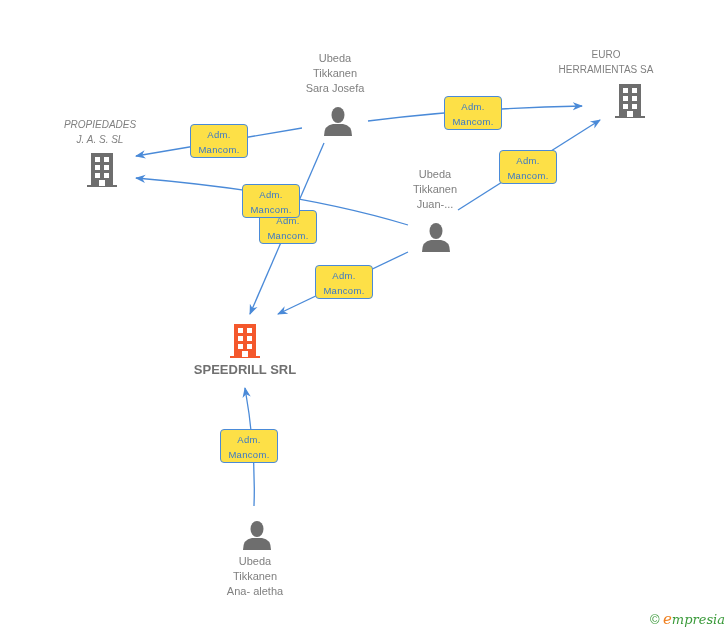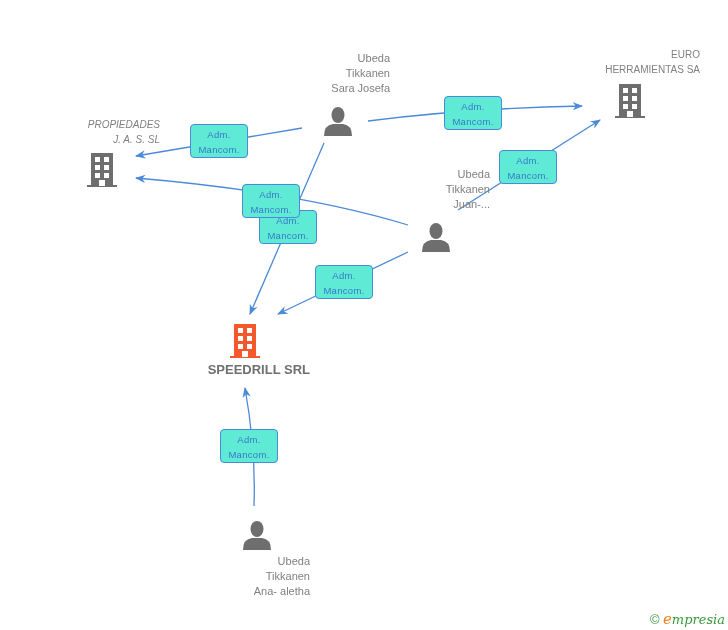--- a/index.html
+++ b/index.html
@@ -1,25 +1,25 @@
 <!DOCTYPE html>
 <html><head>
 <meta charset="utf-8">
 <style>
   html, body { margin: 0; padding: 0; background: #ffffff; }
   body { width: 728px; height: 630px; position: relative; overflow: hidden;
          font-family: "Liberation Sans", sans-serif; }
   #edges { position: absolute; left: 0; top: 0; width: 728px; height: 630px; }
-  .node-label { position: absolute; text-align: right; color: #808080;
+  .node-label { position: absolute; text-align: center; color: #808080;
                 font-size: 11px; line-height: 15px; white-space: pre-line; }
   .node-label.company { font-size: 10px; line-height: 15px; }
   .node-label.main { color: #707070; font-weight: bold; font-size: 13px; }
   .icon { position: absolute; }
   .edge-label { position: absolute; width: 58px; height: 34px; box-sizing: border-box;
-                border: 1px solid #4a8ad8; border-radius: 4px; background: #5eead4;
+                border: 1px solid #4a8ad8; border-radius: 4px; background: #fde047;
                 color: #3a78c8; font-size: 9.5px; line-height: 15px; text-align: center;
                 padding-top: 2px; letter-spacing: 0.3px; }
   .edge-label span { display: block; }
   .brand { position: absolute; left: 650px; top: 610px; font-size: 12px; color: #3a9a3a; }
   .brand .e { color: #f08020; font-family: "DejaVu Serif", serif; font-style: italic; font-size: 15px; }
   .brand .rest { color: #3a9a3a; font-style: italic; font-family: "DejaVu Serif", serif; font-size: 13px; }
 </style>
 </head>
 <body>
 
@@ -55,21 +55,21 @@
       <rect x="18" y="5" width="5" height="5" fill="#fff"></rect>
     <rect x="9" y="13" width="5" height="5" fill="#fff"></rect>
       <rect x="18" y="13" width="5" height="5" fill="#fff"></rect>
     <rect x="9" y="21" width="5" height="5" fill="#fff"></rect>
       <rect x="18" y="21" width="5" height="5" fill="#fff"></rect>
     <rect x="13" y="28" width="6" height="6" fill="#fff"></rect>
   </svg>
 </div>
 
 <div>
-  <div class="node-label company" style="left:560px; top:47px; width:140px;">EURO
+  <div class="node-label company" style="left:536px; top:47px; width:140px;">EURO
 HERRAMIENTAS SA</div>
   <svg class="icon" style="left:614px; top:83px;" width="32" height="36" viewBox="0 0 32 36">
     <rect x="5" y="1" width="22" height="33" fill="#6e6e6e"></rect>
     <rect x="1" y="33" width="30" height="2" fill="#6e6e6e"></rect>
     <rect x="9" y="5" width="5" height="5" fill="#fff"></rect>
       <rect x="18" y="5" width="5" height="5" fill="#fff"></rect>
     <rect x="9" y="13" width="5" height="5" fill="#fff"></rect>
       <rect x="18" y="13" width="5" height="5" fill="#fff"></rect>
     <rect x="9" y="21" width="5" height="5" fill="#fff"></rect>
       <rect x="18" y="21" width="5" height="5" fill="#fff"></rect>

